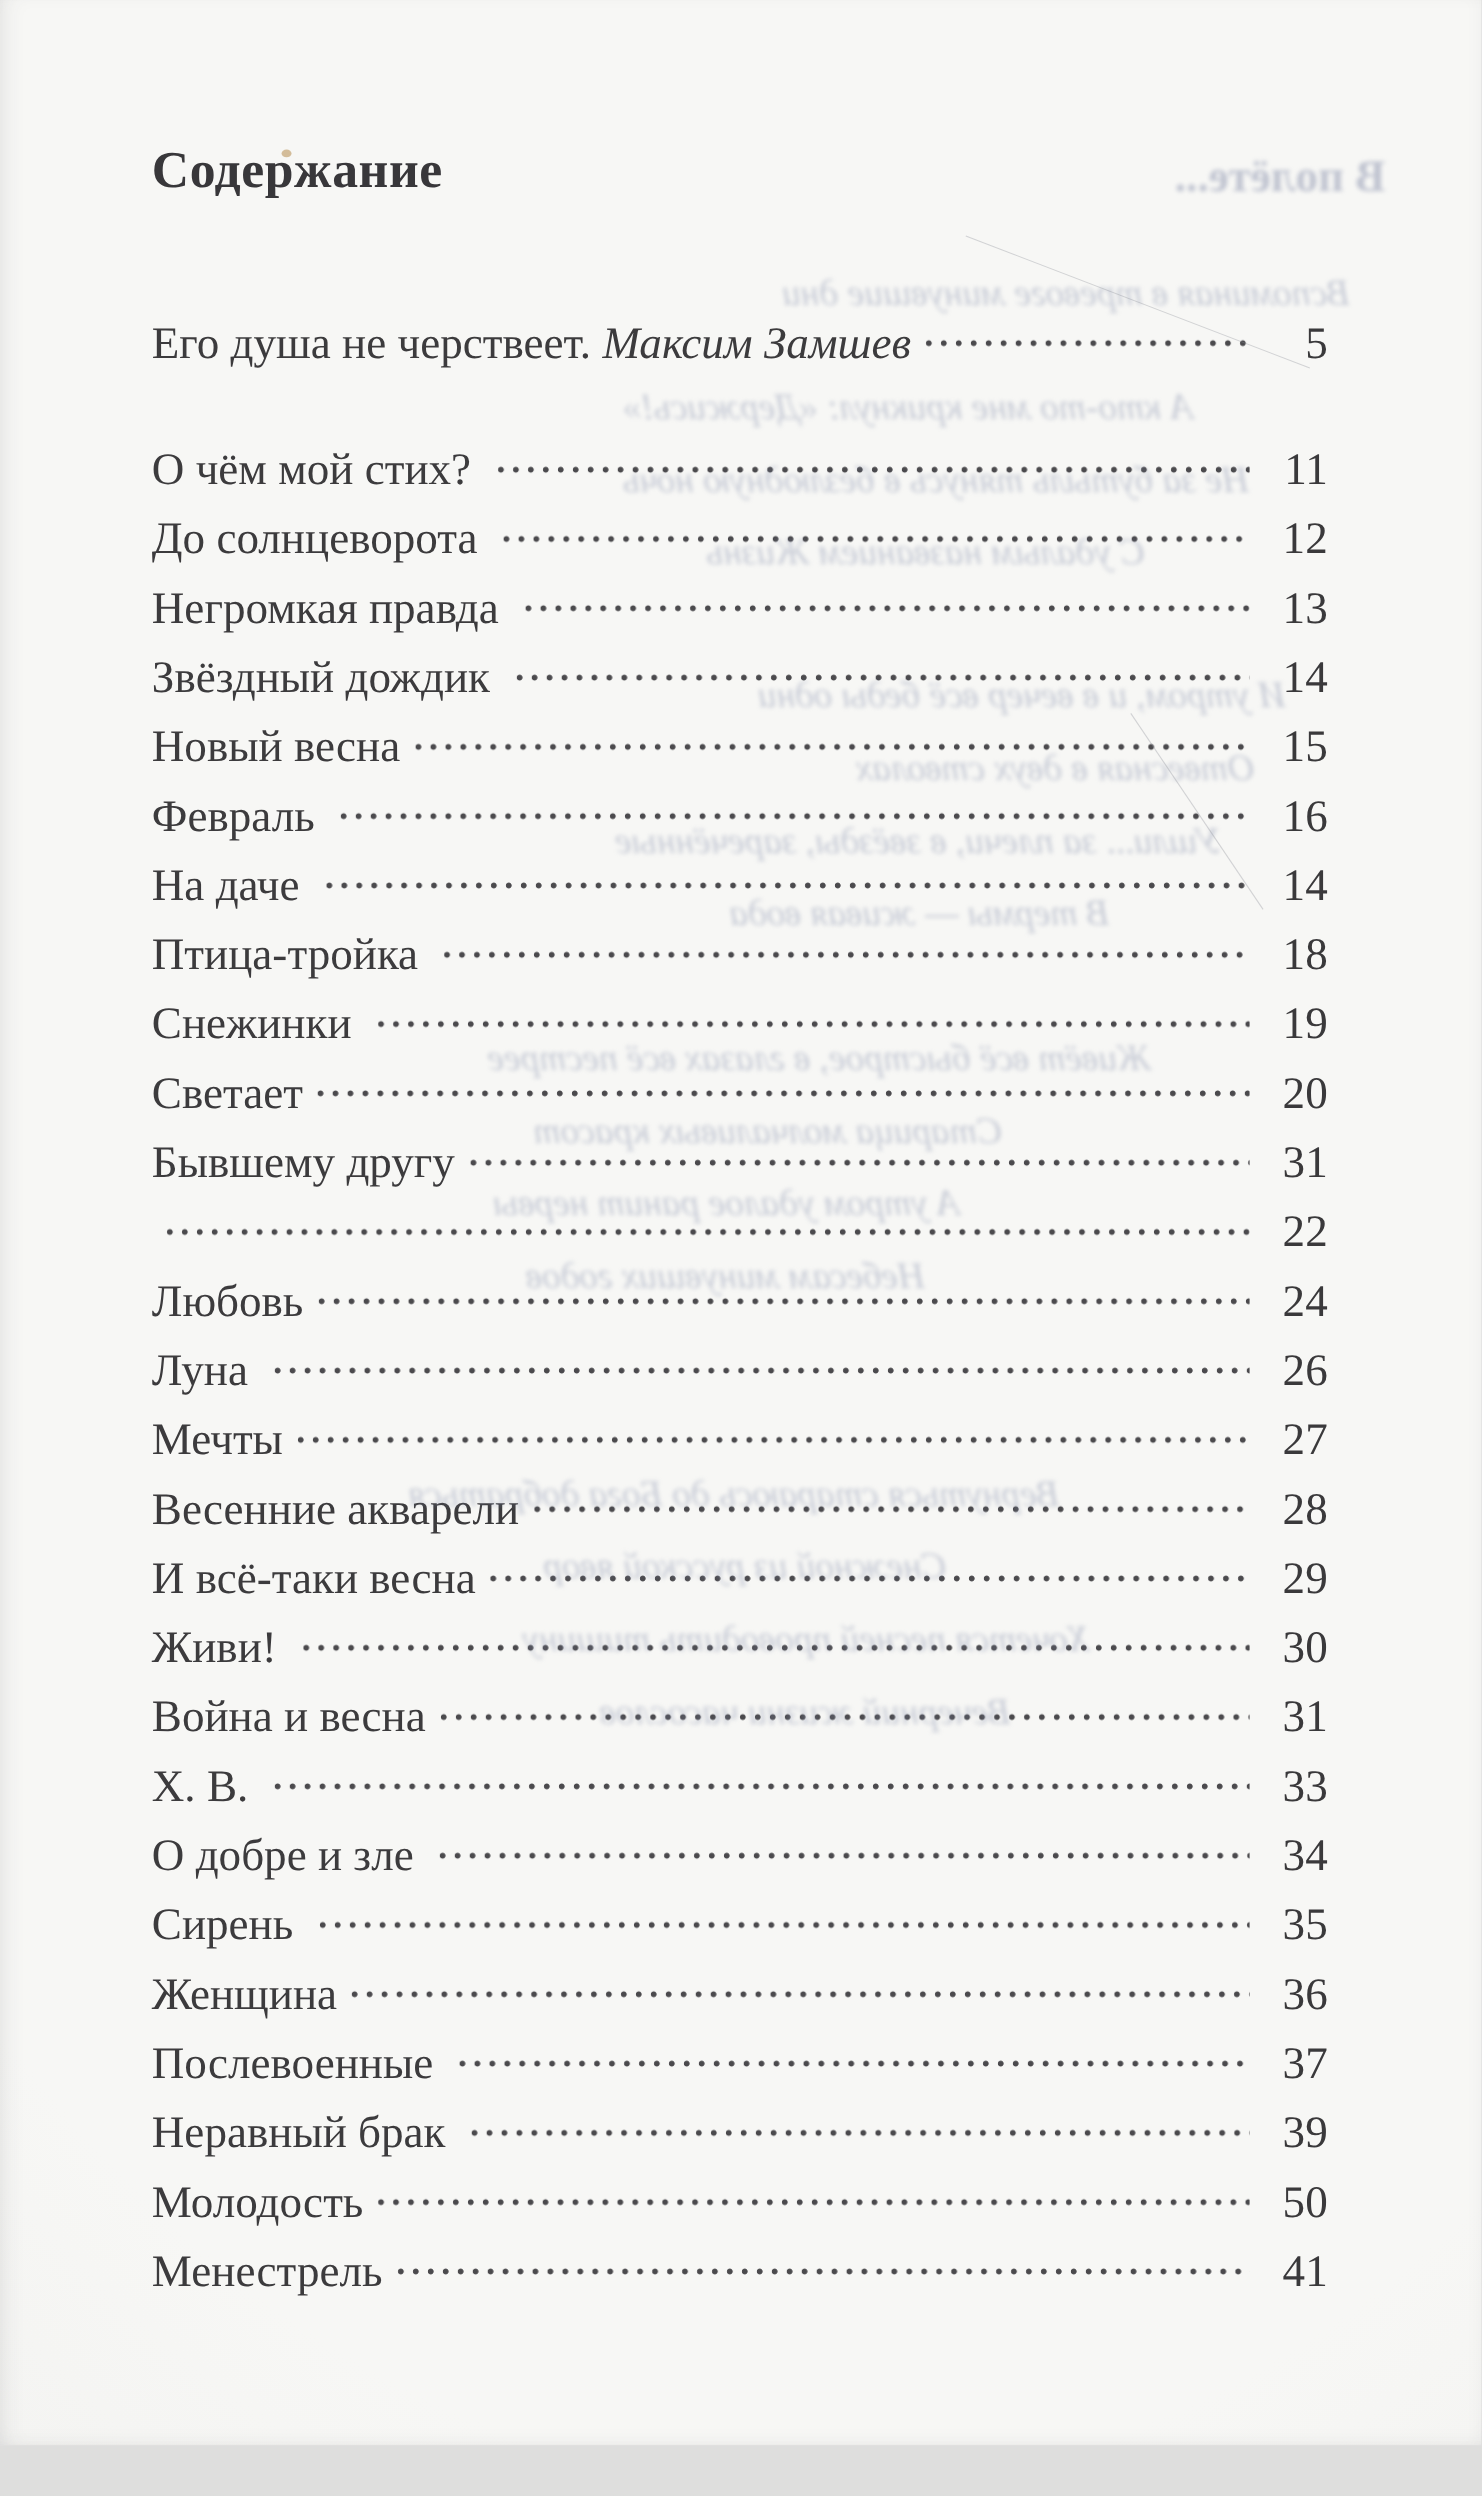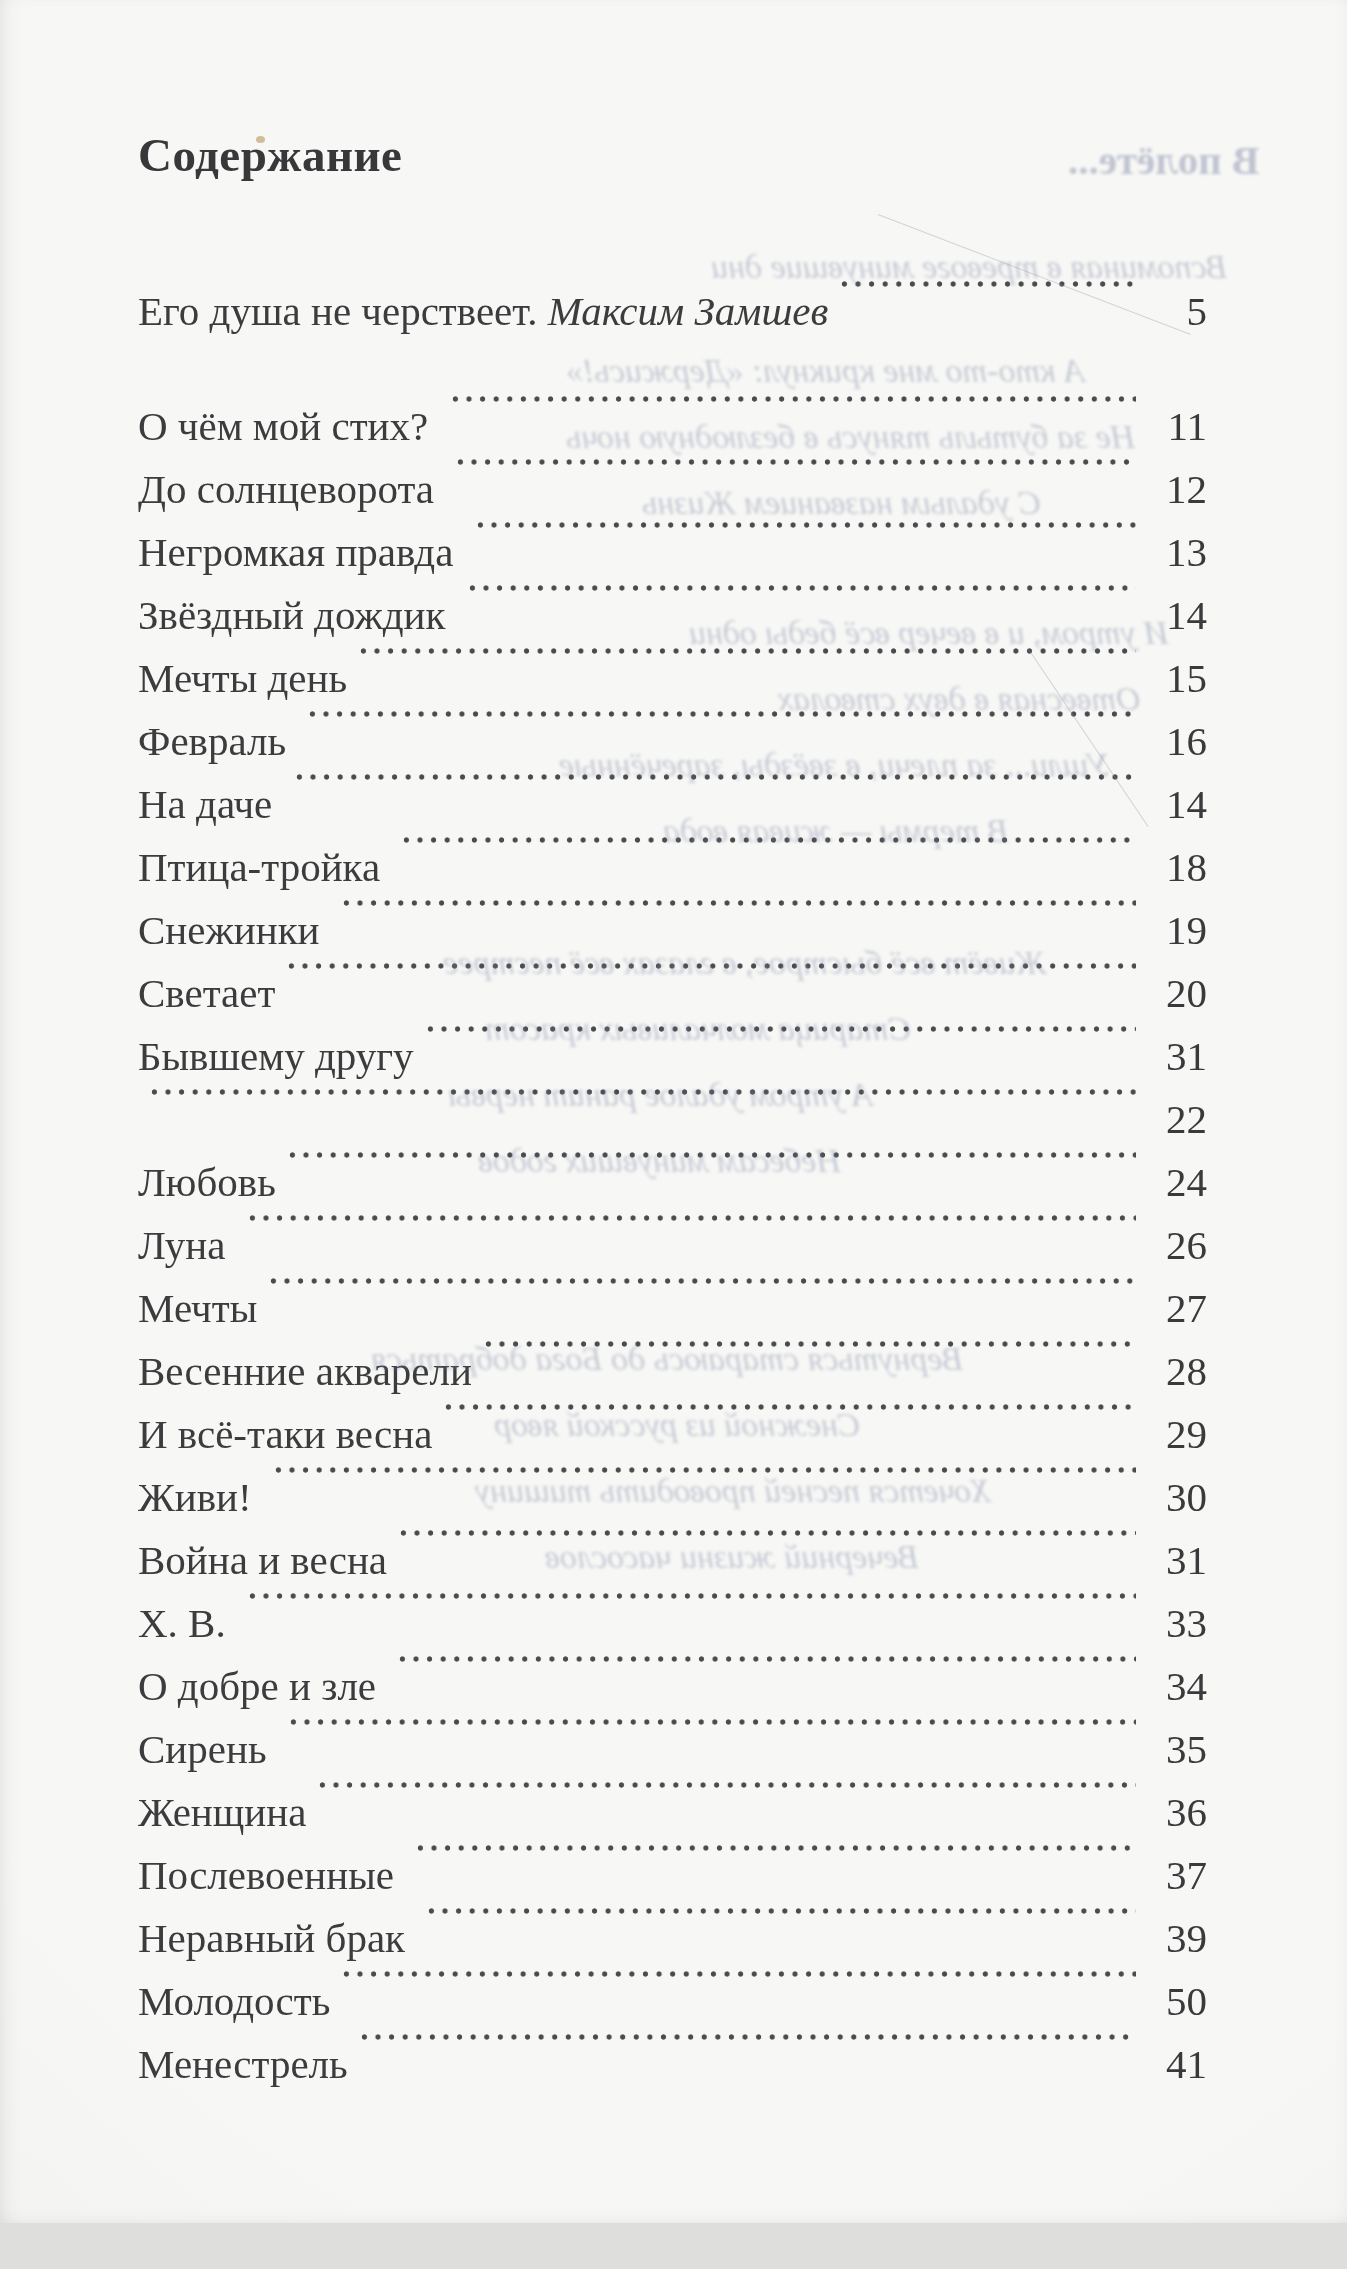--- a/index.html
+++ b/index.html
@@ -18,21 +18,21 @@
   }
   .toc-header{
     position:absolute;left:138px;top:128px;
     font-size:47px;font-weight:bold;letter-spacing:.5px;
     color:#38373a;
   }
   .toc{
     position:absolute;left:138px;top:280px;width:1069px;
   }
   .toc-row{
-    display:flex;align-items:flex-start;
+    display:flex;align-items:center;
     height:63px;line-height:63px;
     font-size:41px;white-space:nowrap;
   }
   .toc-row.gap-after{margin-bottom:52px;}
   .toc-title{white-space:pre;}
   .toc-author{font-style:italic;white-space:pre;}
   .toc-author:empty{display:none;}
   .leader{
     flex:1 1 auto;
     height:8px;
@@ -102,21 +102,21 @@
     <span class="toc-page">13</span>
   </div>
 
   <div class="toc-row">
     <span class="toc-title">Звёздный дождик </span>
     <span class="leader"></span>
     <span class="toc-page">14</span>
   </div>
 
   <div class="toc-row">
-    <span class="toc-title">Мечты день</span>
+    <span class="toc-title">Новый весна</span>
     <span class="leader"></span>
     <span class="toc-page">15</span>
   </div>
 
   <div class="toc-row">
     <span class="toc-title">Февраль </span>
     <span class="leader"></span>
     <span class="toc-page">16</span>
   </div>
 

